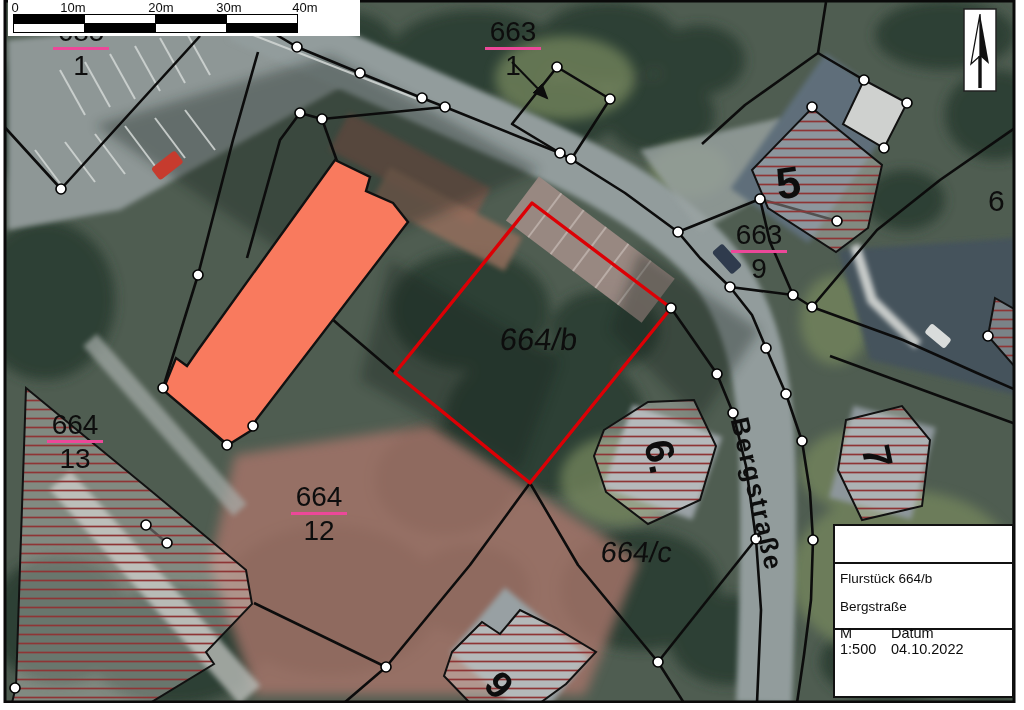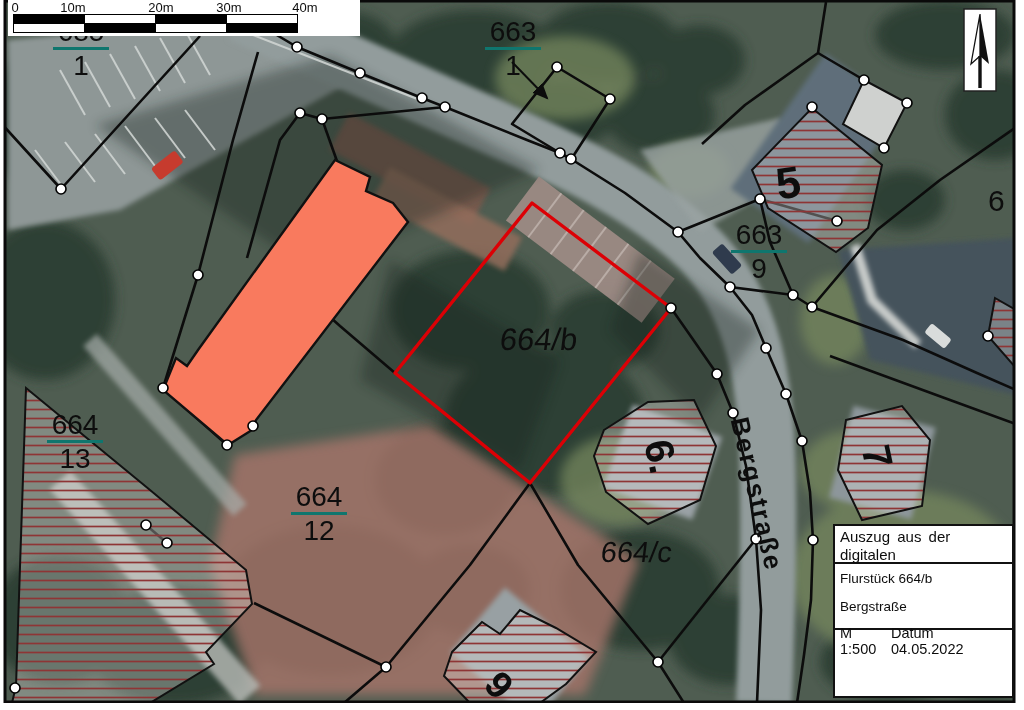--- a/index.html
+++ b/index.html
@@ -11,21 +11,21 @@
   
   .red-outline{stroke:var(--parcel-red,#dc0005);}
   .orange-fill{fill:var(--building-orange,#f97a5e);}
   .hatch-stroke{stroke:var(--hatch-red,#8e3535);stroke-width:1.7;}
   .bnd{stroke:var(--boundary-black,#0c0c0c);}
 
   
   .lbl{position:absolute;color:#0d0d0d;white-space:nowrap;z-index:4;}
   .frx{position:absolute;text-align:center;font-size:28px;line-height:1.05;z-index:4;
        color:#0d0d0d;font-weight:500;}
-  .frx .num{display:inline-block;padding:0 5px 1px;border-bottom:3px solid #0f766e;}
+  .frx .num{display:inline-block;padding:0 5px 1px;border-bottom:3px solid #ec4899;}
   .frx .den{display:block;margin-top:1px;}
   .frx.under-scalebar{z-index:2;}
   .parcel-inline{font-size:31px;font-weight:500;transform:skewX(-7deg);}
   .house-no{font-weight:700;}
   .street-name{font-size:26px;font-weight:700;letter-spacing:2px;
                transform:rotate(77deg);transform-origin:left top;}
 
   
   .scalebar{position:absolute;left:8px;top:0;width:352px;height:36px;background:#ffffff;z-index:6;}
   .sb-lbl{position:absolute;top:0;font-size:13px;font-weight:500;transform:translateX(-50%);}
@@ -326,28 +326,27 @@
     <svg width="34" height="84" viewBox="0 0 34 84">
       <rect x="1" y="1" width="32" height="82" fill="#ffffff" stroke="#222" stroke-width="1.5"></rect>
       <polygon points="17,6 8,56 17,48" fill="#ffffff" stroke="#111" stroke-width="1.3"></polygon>
       <polygon points="17,6 26,56 17,48" fill="#111"></polygon>
       <rect x="15.3" y="48" width="3.4" height="32" fill="#111"></rect>
     </svg>
   </div>
 
   <div class="infobox">
     <div class="ib-row ib-sub">
-      <div>Auszug aus der digitalen</div>
     </div>
     <div class="ib-row ib-detail">
       <div>Flurstück 664/b</div>
       <div class="ib-street">Bergstraße</div>
     </div>
     <div class="ib-row ib-foot">
       <span>M 1:500</span>
-      <span>Datum 04.05.2022</span>
+      <span>Datum 04.10.2022</span>
     </div>
   </div>
 
   <div class="margin right"></div>
   <div class="margin bottom"></div>
   <div class="margin left"></div>
 </div>
 
 </body></html>

